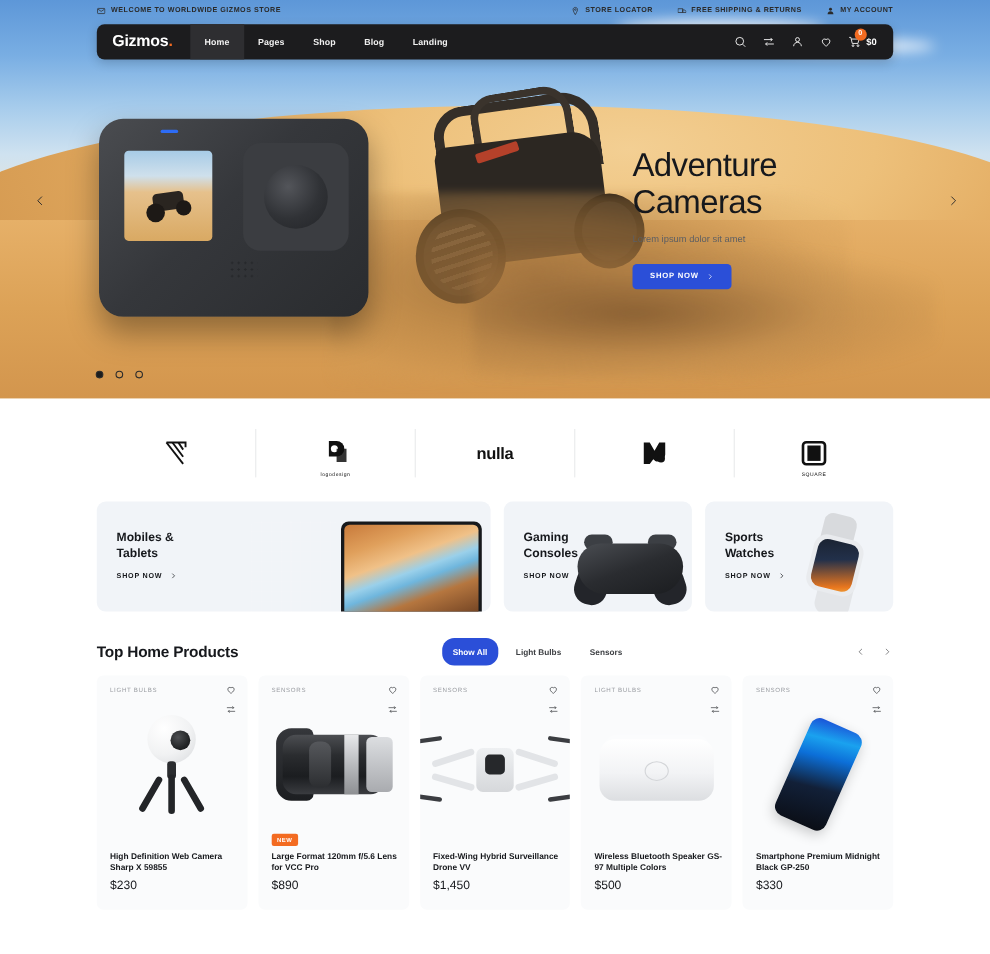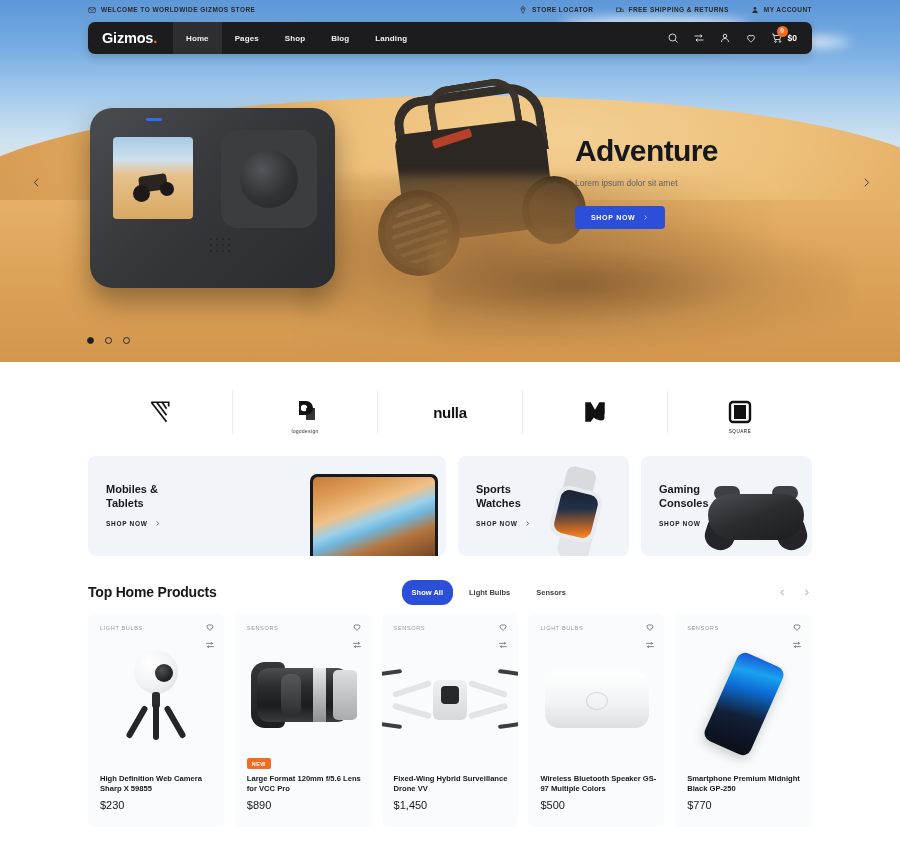--- a/index.html
+++ b/index.html
@@ -144,21 +144,21 @@
     border-radius: 50%;
   }
   .cam-blue { position: absolute; left: 56px; top: 10px; width: 16px; height: 3px; background: #2d6cf6; border-radius: 2px; }
   .cam-speaker {
     position: absolute; left: 118px; top: 128px; width: 26px; height: 18px;
     background-image: radial-gradient(#26282b 1.1px, transparent 1.2px);
     background-size: 6px 6px;
   }
 
   .hero-copy { position: absolute; left: 575px; top: 134px; width: 300px; z-index: 9; }
-  .hero-title { font-size: 30px; line-height: 34px; font-weight: 700; color: #16181c; letter-spacing: -.6px; }
+  .hero-title { font-size: 30px; line-height: 34px; font-weight: 400; color: #16181c; letter-spacing: -.6px; }
   .hero-sub { margin-top: 10px; font-size: 8.5px; color: #5d5f63; }
   .shop-now-btn {
     margin-top: 18px; display: inline-flex; align-items: center; gap: 7px;
     background: #2b4fd8; color: #fff; border: none; border-radius: 4px;
     padding: 8px 16px; font-size: 7px; font-weight: 700; letter-spacing: .7px;
     cursor: pointer; font-family: inherit;
   }
   .shop-now-btn svg { width: 7px; height: 7px; stroke: #fff; fill: none; stroke-width: 2.2; }
 
   .hero-arrow {
@@ -438,20 +438,21 @@
         </div>
       </div>
     <div class="cam-lens-housing">
         <div class="cam-lens"></div>
       </div>
     <div class="cam-speaker"></div>
   </div>
 
   <div class="hero-copy">
     <div class="hero-title">Adventure</div>
+    <div class="hero-title">Cameras</div>
     <div class="hero-sub">Lorem ipsum dolor sit amet</div>
     <button class="shop-now-btn">
       <span>SHOP NOW</span>
       <svg viewBox="0 0 24 24">
           <path d="M9 5l7 7-7 7"></path>
         </svg>
     </button>
   </div>
 
   <div class="hero-arrow prev">
@@ -522,54 +523,54 @@
     <div class="cat-img tablet-art">
       <div class="kb"></div>
       <div class="scr">
           <div class="canyon"></div>
         </div>
     </div>
   </div>
 
   <div class="cat small">
     <div class="cat-txt">
-      <div class="cat-title">Sports</div>
-      <div class="cat-title">Watches</div>
-    </div>
-    <div class="cat-link">
-      <span>SHOP NOW</span>
-      <svg viewBox="0 0 24 24">
-          <path d="M9 5l7 7-7 7"></path>
-        </svg>
-    </div>
-    <div class="cat-img watch-art">
-      <div class="band-t"></div>
-        <div class="band-b"></div>
-        <div class="case"></div>
-        <div class="face"></div>
-    </div>
-  </div>
-
-  <div class="cat small">
-    <div class="cat-txt">
       <div class="cat-title">Gaming</div>
       <div class="cat-title">Consoles</div>
     </div>
     <div class="cat-link">
       <span>SHOP NOW</span>
       <svg viewBox="0 0 24 24">
           <path d="M9 5l7 7-7 7"></path>
         </svg>
     </div>
     <div class="cat-img pad-art">
       <div class="bump b1"></div>
         <div class="bump b2"></div>
       <div class="grip-l"></div>
         <div class="grip-r"></div>
         <div class="shell"></div>
+    </div>
+  </div>
+
+  <div class="cat small">
+    <div class="cat-txt">
+      <div class="cat-title">Sports</div>
+      <div class="cat-title">Watches</div>
+    </div>
+    <div class="cat-link">
+      <span>SHOP NOW</span>
+      <svg viewBox="0 0 24 24">
+          <path d="M9 5l7 7-7 7"></path>
+        </svg>
+    </div>
+    <div class="cat-img watch-art">
+      <div class="band-t"></div>
+        <div class="band-b"></div>
+        <div class="case"></div>
+        <div class="face"></div>
     </div>
   </div>
 </div>
 
 <div class="sec-head">
   <div class="sec-title">Top Home Products</div>
   <div class="filters">
     <button class="pill active">Show All</button>
     <button class="pill">Light Bulbs</button>
     <button class="pill">Sensors</button>
@@ -696,16 +697,16 @@
       <svg viewBox="0 0 24 24">
           <path d="M3 8h15M15 5l3 3-3 3M21 16H6M9 13l-3 3 3 3"></path>
         </svg>
     </div>
     <div class="pimg">
       <div class="art phone">
           <div class="body"></div>
         </div>
     </div>
     <div class="pname">Smartphone Premium Midnight Black GP-250</div>
-    <div class="pprice">$770</div>
+    <div class="pprice">$330</div>
   </div>
 
 </div>
 
 </body></html>

